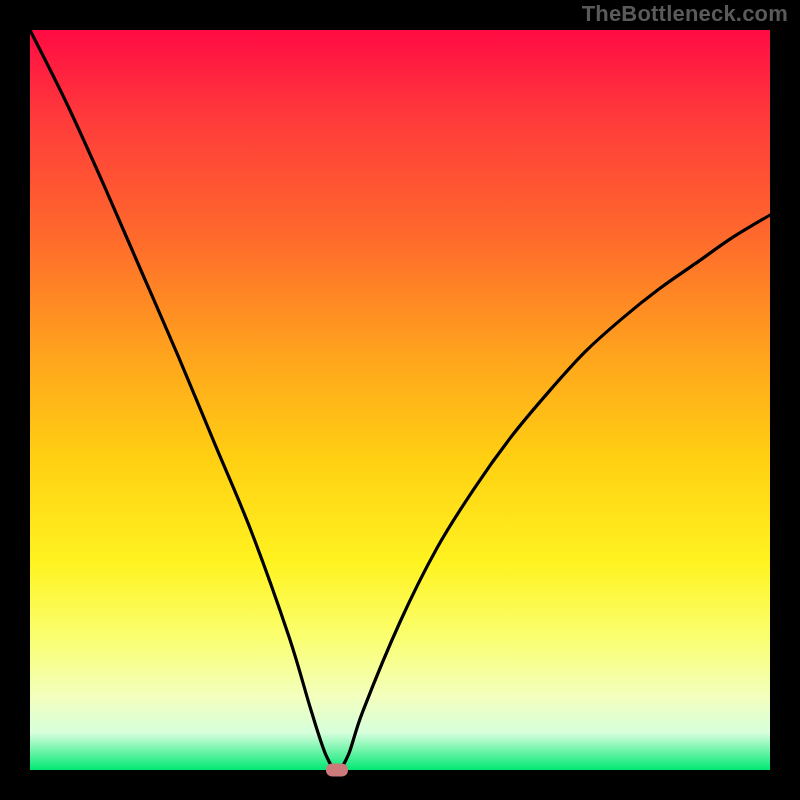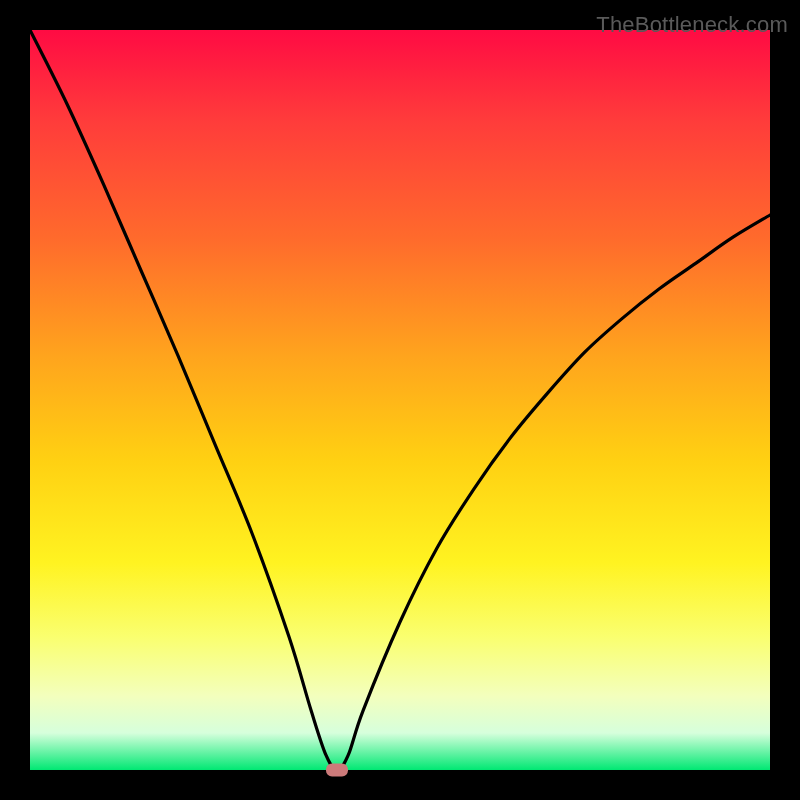--- a/index.html
+++ b/index.html
@@ -29,25 +29,25 @@
       #ffa41d 44%,
       #ffd012 58%,
       #fff321 72%,
       #faff6f 82%,
       #f3ffbd 90%,
       #d6ffdc 95%,
       #00e873 100%);
   }
   .watermark {
     position: absolute;
-    top: 12px;
+    top: 1px;
     right: 12px;
     color: #5a5a5a;
     font-size: 22px;
-    font-weight: 400;
+    font-weight: 700;
     letter-spacing: 0.2px;
   }
   svg.curve {
     position: absolute;
     left: 0;
     top: 0;
     width: 740px;
     height: 740px;
     overflow: visible;
   }

